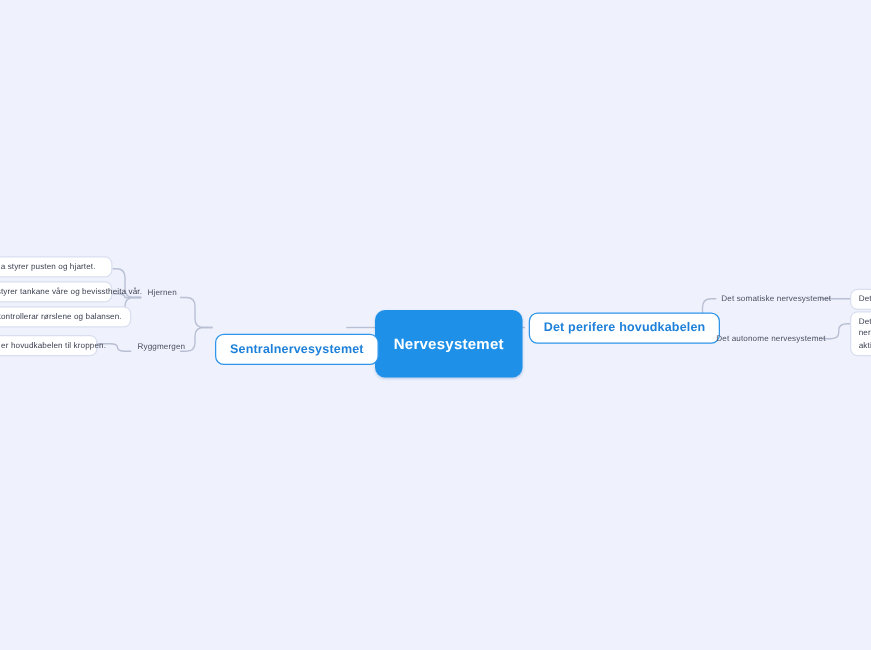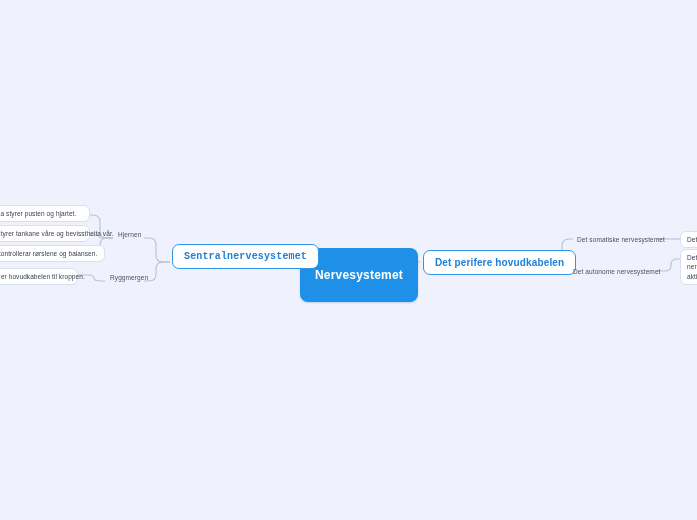--- a/index.html
+++ b/index.html
@@ -59,21 +59,21 @@
   .node-main {
     background: #ffffff;
     color: #1e80d8;
     font-size: 10px;
     font-weight: bold;
     letter-spacing: 0.15px;
     border: 1.6px solid #2e95ea;
     border-radius: 7px;
     padding: 6px 11px;
   }
-  .node-central-ns  { left: 172px; top: 244px; font-family: Liberation Mono, monospace; }
+  .node-central-ns  { left: 172px; top: 267px; }
   .node-peripheral  { left: 423px; top: 250px; }
 
   
   .node-sub {
     color: #4a4f60;
     font-size: 6.5px;
     letter-spacing: 0.1px;
     padding: 2px 3px;
     background: transparent;
   }

